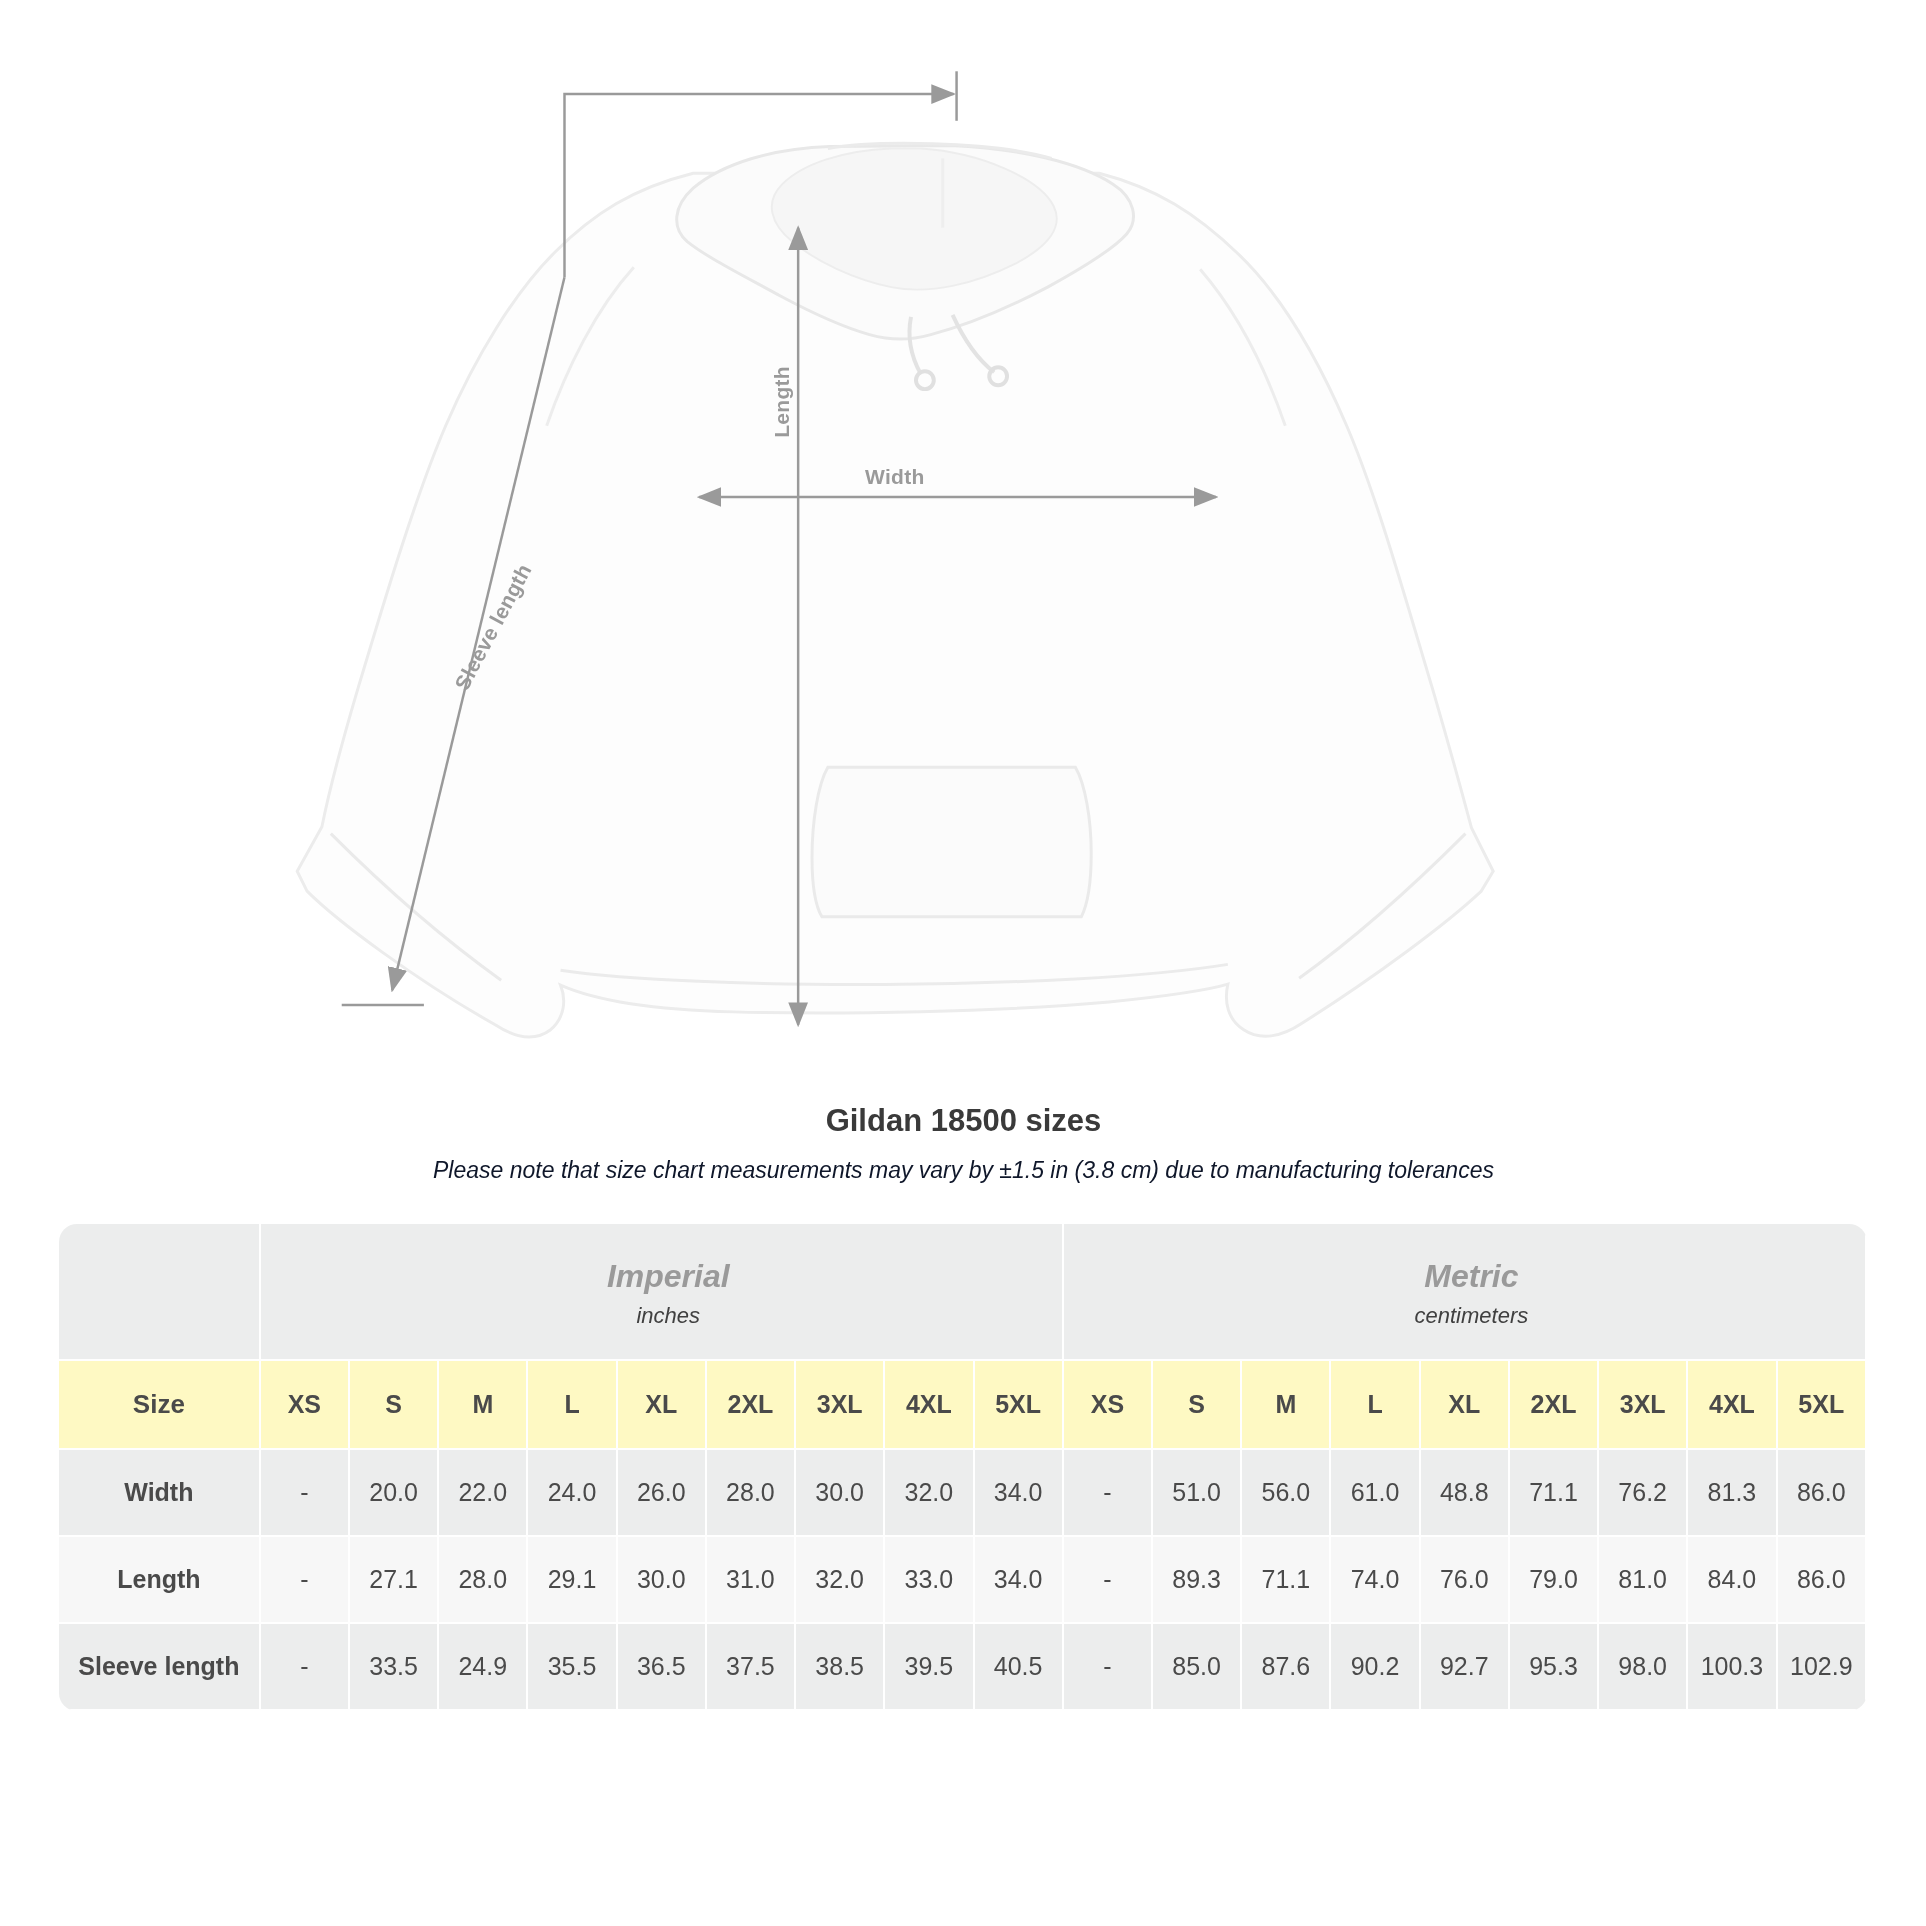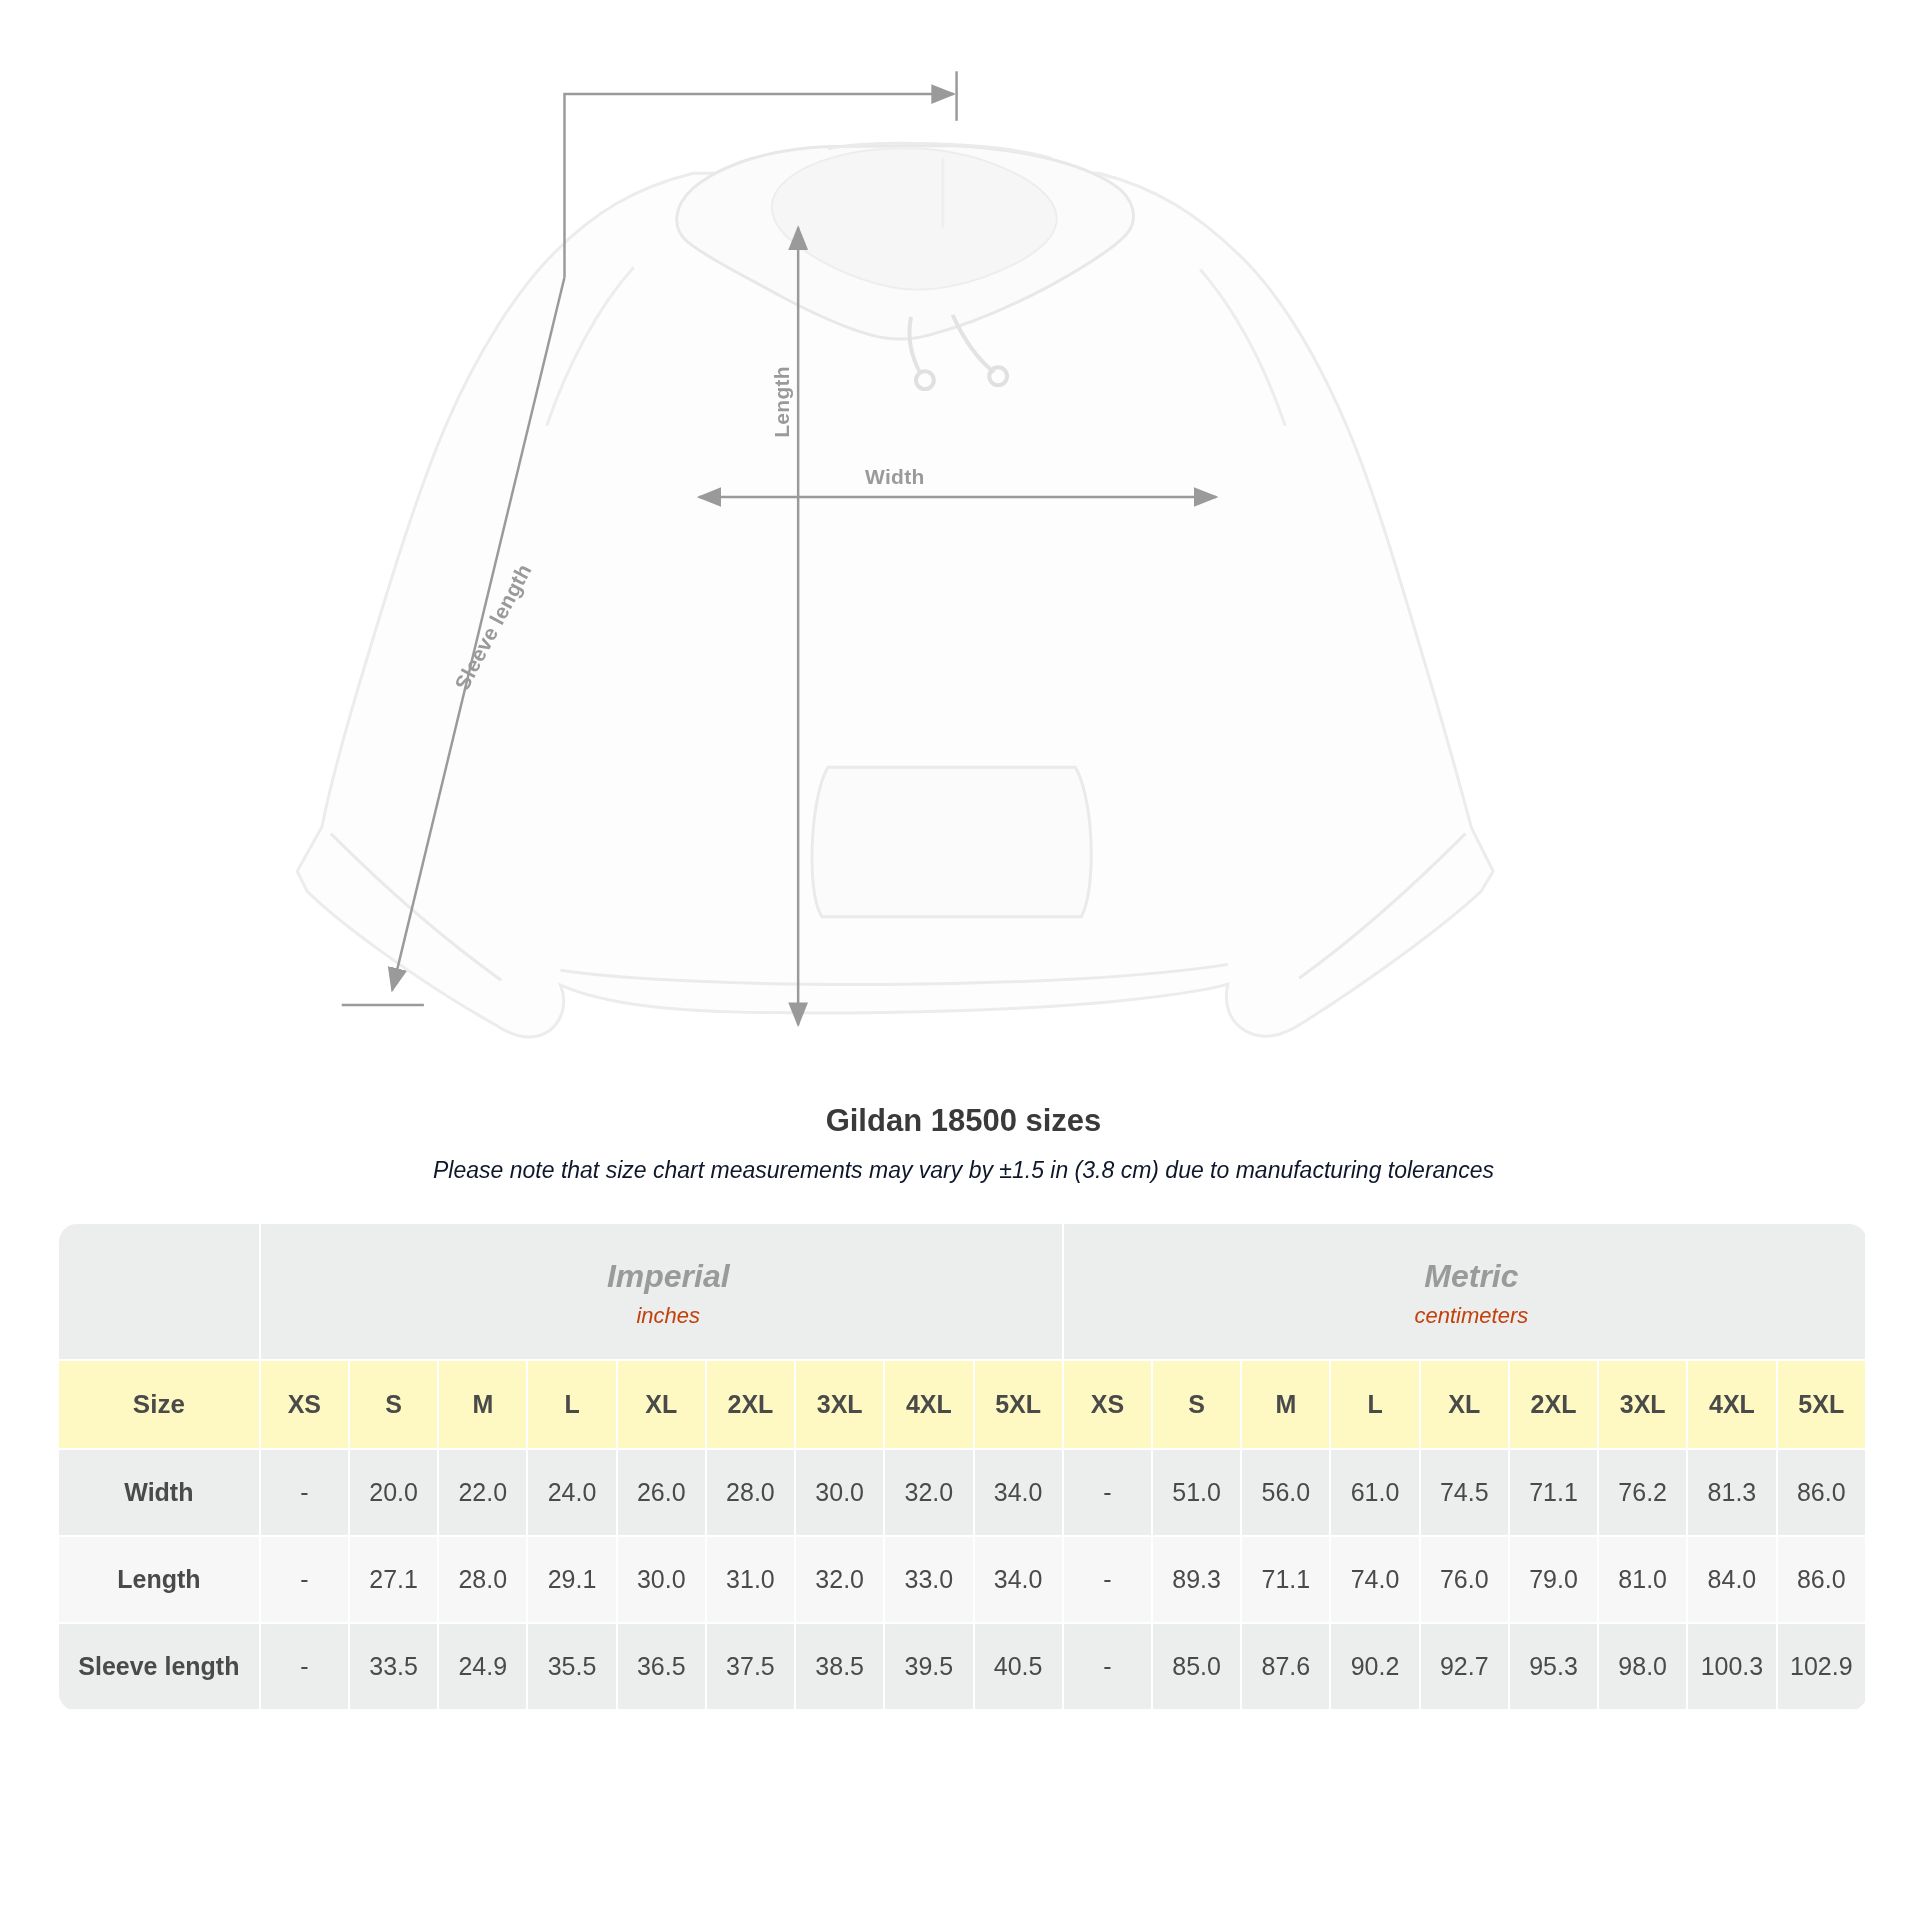--- a/index.html
+++ b/index.html
@@ -95,21 +95,21 @@
     font-size: 32px;
     font-style: italic;
     font-weight: bold;
     color: #9a9a9a;
     margin-bottom: 8px;
   }
   .band-sub {
     display: block;
     font-size: 22px;
     font-style: italic;
-    color: #c2410c;
+    color: #404040;
   }
   .hdr-row th {
     background: #fef9c3;
     padding: 28px 0;
     font-size: 26px;
     font-weight: bold;
     color: #6d6d6d;
   }
   .hdr-row th.rowlabel-head {
     font-size: 26px;
@@ -308,21 +308,21 @@
           <td>24.0</td>
           <td>26.0</td>
           <td>28.0</td>
           <td>30.0</td>
           <td>32.0</td>
           <td>34.0</td>
           <td>-</td>
           <td>51.0</td>
           <td>56.0</td>
           <td>61.0</td>
-          <td>74.5</td>
+          <td>48.8</td>
           <td>71.1</td>
           <td>76.2</td>
           <td>81.3</td>
           <td>86.0</td>
         </tr>
         <tr class="plain">
           <td class="rowlabel">Length</td>
           <td>-</td>
           <td>27.1</td>
           <td>28.0</td>

